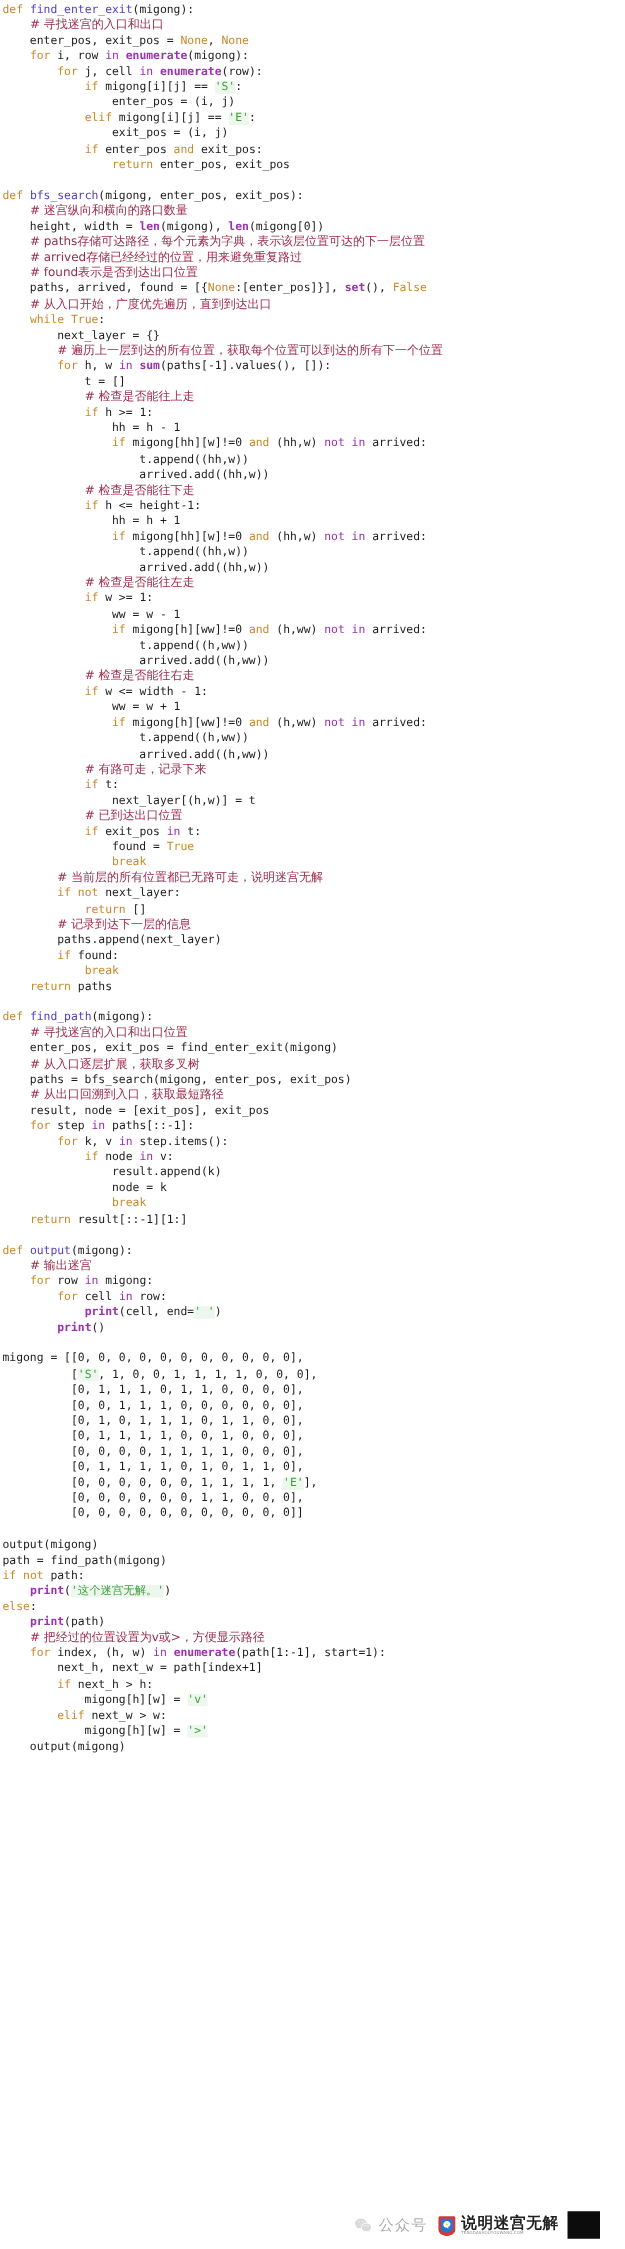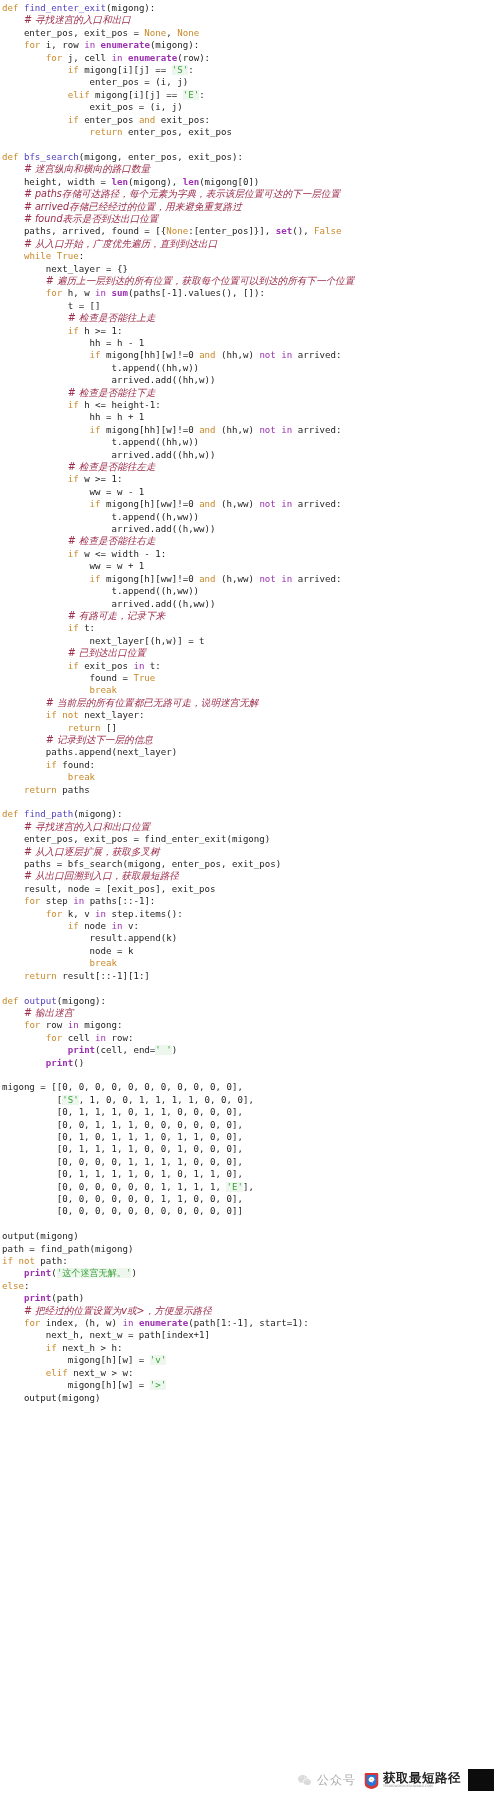--- a/index.html
+++ b/index.html
@@ -37,27 +37,27 @@
     white-space: pre;
   }
 
   
   .kw   { color: #c9892a; }           
   .fn   { color: #4f3fbf; }           
   .bi   { color: #9b30b0; font-weight: bold; }           
   .op   { color: #9b30b0; }           
   .str  { color: #3aa13a; background: #eef7ee; }  
   .cmt  { color: #9b2b4a; }           
-  .cmt-cn { color: #9b2b4a; font-family: "DejaVu Sans", "Liberation Sans", sans-serif; font-size: 9.6px; font-style: italic; }
+  .cmt-cn { color: #9b2b4a; font-family: "DejaVu Sans", "Liberation Sans", sans-serif; font-size: 9.6px; }
   .pl   { color: #1c1c1c; }           
 
   
   #watermark {
     position: absolute;
-    right: 6px;
+    right: 20px;
     bottom: 8px;
     display: flex;
     align-items: center;
     gap: 5px;
     opacity: 0.95;
     pointer-events: none;
   }
   #watermark .wm-wechat {
     width: 15px; height: 15px;
     opacity: .45;
@@ -115,18 +115,18 @@
   </svg>
   <span class="wm-label">公众号</span>
   <span class="wm-logo">
     <svg class="wm-logo-mark" viewBox="0 0 34 36">
       <path fill="#d92b2b" d="M6 4h22c1.5 0 2.5 1 2.5 2.4v19c0 5.6-5.5 9-13.5 10.4C9 34.4 3.5 31 3.5 25.4v-19C3.5 5 4.5 4 6 4z"></path>
       <path fill="#1d6fd0" d="M9 8h16c1 0 1.7.7 1.7 1.6v13.5c0 4-4 6.4-9.7 7.4-5.7-1-9.7-3.4-9.7-7.4V9.6C7.3 8.7 8 8 9 8z"></path>
       <path fill="#ffffff" d="M17 11.5c3.2 0 5.8 2.2 5.8 5 0 2.2-1.6 4-3.8 4.7l.6 2.6-2.9-1.7c-3 .2-5.5-1.9-5.5-4.6 0-3.1 2.6-6 5.8-6z"></path>
       <circle fill="#ffd400" cx="17" cy="17" r="1.6"></circle>
     </svg>
     <span class="wm-logo-text">
-      <span class="wm-logo-cn">获取最短路径</span>
+      <span class="wm-logo-cn">说明迷宫无解</span>
       <span class="wm-logo-en">TENGDASHOUYOUWANG.COM</span>
     </span>
   </span>
   <span class="wm-blackbar"></span>
 </div>
 
 </body></html>

